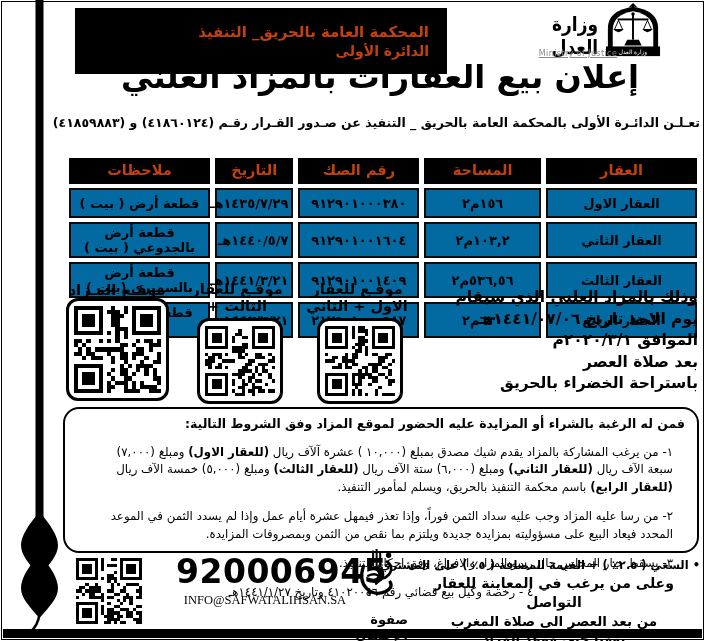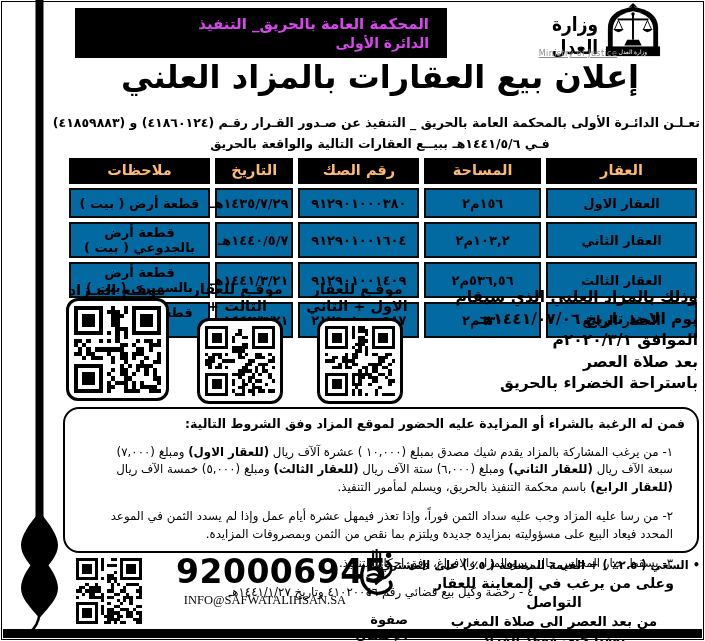--- a/index.html
+++ b/index.html
@@ -3,40 +3,40 @@
 <meta charset="utf-8">
 <style>
   html,body{margin:0;padding:0;background:#fff;}
   #page{position:relative;width:705px;height:641px;background:#fff;overflow:hidden;
         font-family:"DejaVu Sans",sans-serif;color:#000;direction:rtl;}
   .abs{position:absolute;}
   #outer-border{position:absolute;inset:1px;border:1.5px solid #000;pointer-events:none;}
   #bottom-bar{position:absolute;left:3px;right:3px;bottom:3px;height:9px;background:#000;}
 
   
-  #court-box{left:75px;top:8px;width:372px;height:50px;background:#000;color:#d946ef;
+  #court-box{left:75px;top:8px;width:372px;height:66px;background:#000;color:#c2410c;
              display:flex;flex-direction:column;justify-content:center;
              padding-right:18px;box-sizing:border-box;text-align:right;}
   #court-box .l1{font-size:15px;font-weight:bold;line-height:19px;}
   #court-box .l2{font-size:14px;font-weight:bold;line-height:18px;}
   #ministry-ar{left:544px;top:16px;width:62px;font-size:17px;font-weight:bold;text-align:center;
                transform:scaleY(1.15);letter-spacing:-1px;}
   #ministry-en{left:536px;top:49px;width:84px;font-size:8px;color:#8a8a8a;text-align:center;
                direction:ltr;letter-spacing:.4px;text-decoration:underline;}
 
   
   #main-title{left:60px;top:58px;width:640px;text-align:center;font-size:32px;font-weight:bold;
               letter-spacing:-.5px;}
   #intro{left:60px;top:112px;width:640px;text-align:center;font-weight:bold;}
   #intro div{font-size:12.5px;line-height:21px;white-space:nowrap;}
 
   
   #props-table{left:64px;top:154px;width:638px;border-collapse:separate;border-spacing:5px 4px;
                table-layout:fixed;}
-  #props-table th{background:#000;color:#fdba74;font-size:14.5px;font-weight:bold;
+  #props-table th{background:#000;color:#c2410c;font-size:14.5px;font-weight:bold;
                   padding:2px 4px 4px;border:2px solid #000;}
   #props-table td{border:2px solid #0a0a0a;background:#0369a1;text-align:center;font-weight:bold;
                   height:24px;padding:1px 3px;font-size:13px;}
   td.c-date{font-size:12px;}
   td.c-deed{font-size:13px;letter-spacing:1px;}
   td.c-note{font-size:12.5px;}
   tr.sm td.c-note{font-size:9px;}
 
   
   .qr-label{font-weight:bold;font-size:15px;text-align:center;line-height:17px;}
@@ -99,21 +99,20 @@
     <path d="M24,38 L36,38 L39,44 L21,44 Z" fill="#000"></path>
     <rect x="2" y="45" width="56" height="10" fill="#000"></rect>
     <text x="30" y="52.5" text-anchor="middle" font-size="6" fill="#fff" font-family="DejaVu Sans, sans-serif">وزارة العدل</text>
   </svg>
   <div id="ministry-ar" class="abs">وزارة العدل</div>
   <div id="ministry-en" class="abs">Ministry of Justice</div>
 
   <div id="main-title" class="abs">إعلان بيع العقارات بالمزاد العلني</div>
   <div id="intro" class="abs">
     <div>تعـلـن الدائـرة الأولى بالمحكمة العامة بالحريق _ التنفيذ عن صـدور القـرار رقـم (٤١٨٦٠١٢٤) و (٤١٨٥٩٨٨٣)</div>
-    <div>فـي ١٤٤١/٥/٦هـ ببيــع العقارات التالية والواقعة بالحريق</div>
   </div>
 
   <table id="props-table" class="abs" dir="rtl">
     <colgroup>
       <col style="width:150px">
         <col style="width:116px">
         <col style="width:120px">
       <col style="width:78px">
         <col style="width:140px">
     </colgroup>

